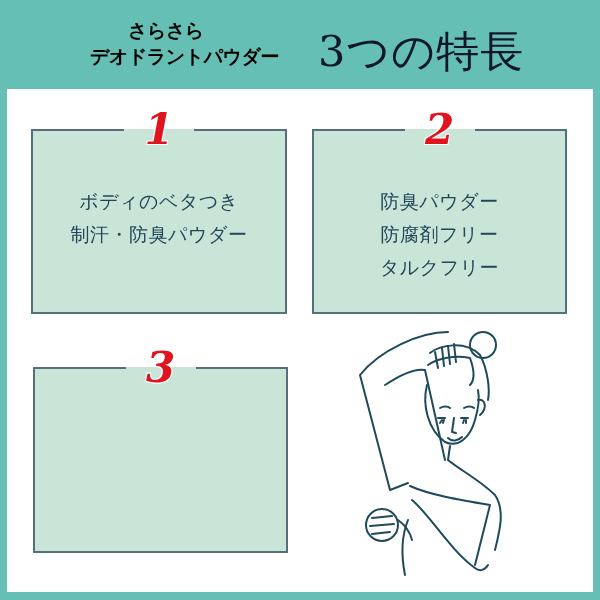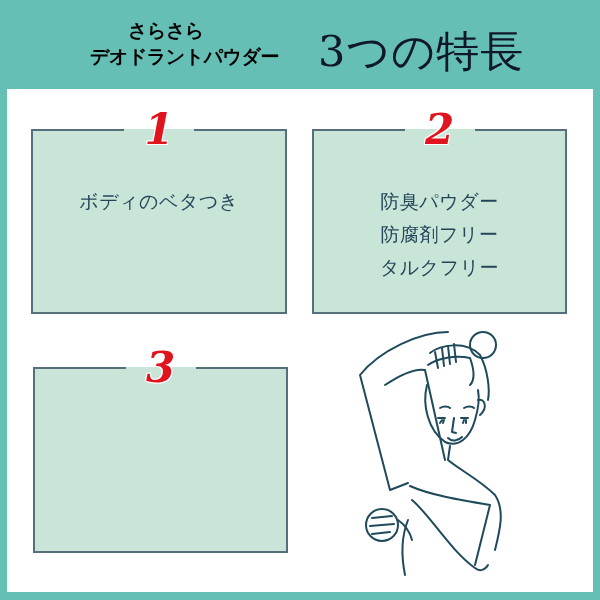--- a/index.html
+++ b/index.html
@@ -28,20 +28,21 @@
   <div class="header-sub l2">デオドラントパウダー</div>
   <div class="header-main">3つの特長</div>
 </div>
 
 <div class="panel"></div>
 
 <div class="box box1">
   <div class="num">1</div>
   <div class="lines">
     <div>ボディのベタつき</div>
+    <div>制汗・防臭パウダー</div>
   </div>
 </div>
 
 <div class="box box2">
   <div class="num">2</div>
   <div class="lines">
     <div>防臭パウダー</div>
     <div>防腐剤フリー</div>
     <div>タルクフリー</div>
   </div>

